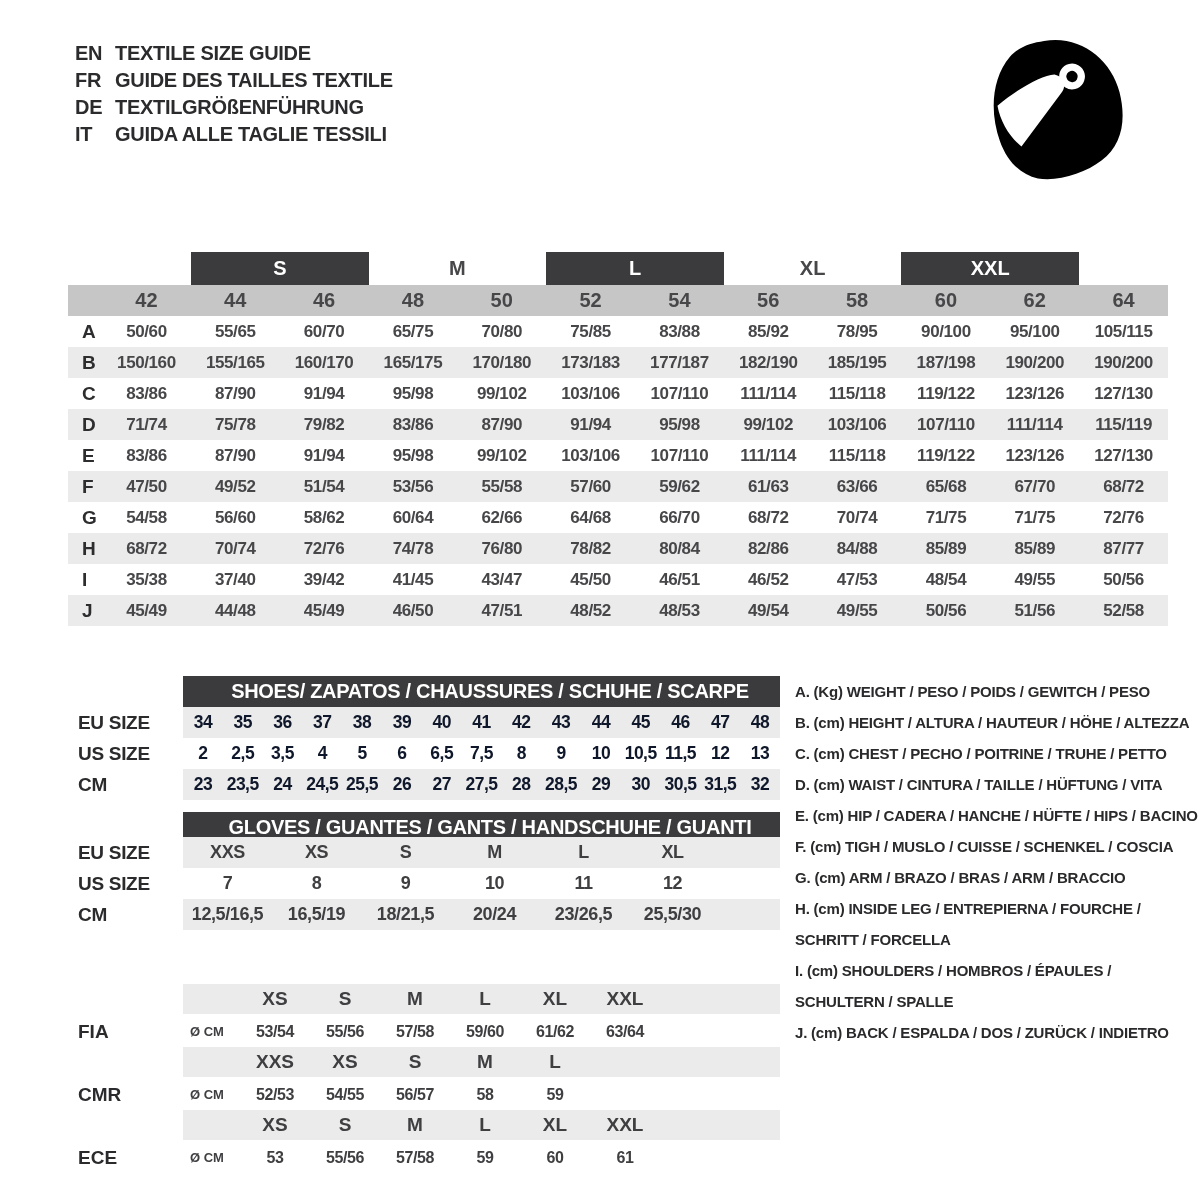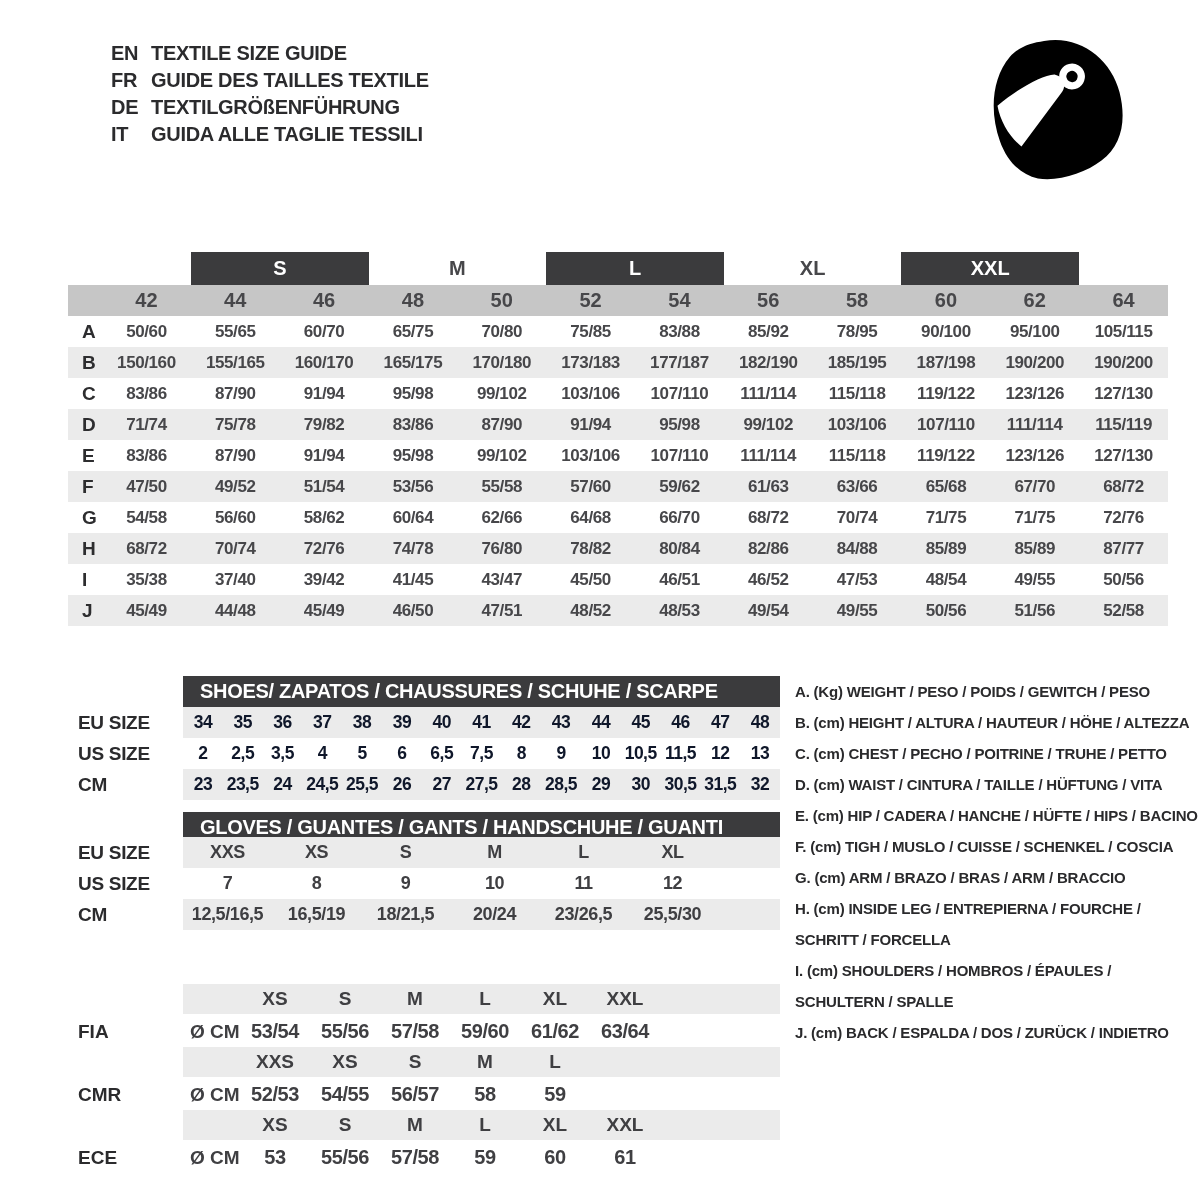--- a/index.html
+++ b/index.html
@@ -2,21 +2,21 @@
 <html><head>
 <meta charset="utf-8">
 <style>
   html,body{margin:0;padding:0;background:#fff;}
   .page{position:relative;width:1200px;height:1200px;background:#fff;overflow:hidden;
         font-family:"Liberation Sans",sans-serif;}
 
   
   .lang-block{position:absolute;left:75px;top:40px;}
   .lang-line{display:flex;height:27px;align-items:center;}
-  .lang-code{width:40px;font-size:20px;font-weight:bold;color:#2b2b2d;letter-spacing:-0.3px;margin-left:36px;}
+  .lang-code{width:40px;font-size:20px;font-weight:bold;color:#2b2b2d;letter-spacing:-0.3px;}
   .lang-title{font-size:20px;font-weight:bold;color:#2b2b2d;letter-spacing:-0.3px;}
 
   
   .helmet-icon{position:absolute;left:975px;top:28px;width:165px;height:168px;}
 
   
   .size-groups{position:absolute;left:191px;top:252px;width:888px;height:33px;
                display:grid;grid-template-columns:repeat(5,1fr);}
   .sg-cell{display:flex;}
   .sg-label{flex:1;display:flex;align-items:center;justify-content:center;
@@ -30,21 +30,21 @@
 
   .trows{position:absolute;left:68px;top:316px;width:1100px;}
   .trow{height:31px;display:grid;grid-template-columns:34px repeat(12,1fr);align-items:center;}
   .trow:nth-of-type(even){background:#ebebeb;}
   .tletter{padding-left:14px;font-size:19px;font-weight:bold;color:#2d2d2f;}
   .tcell{text-align:center;font-size:17px;font-weight:bold;color:#47474a;letter-spacing:-0.4px;}
 
   
   .bar{position:absolute;left:183px;width:597px;height:31px;background:#3b3b3d;color:#fff;
        font-size:20px;font-weight:bold;line-height:31px;padding-left:17px;box-sizing:border-box;
-       letter-spacing:-0.3px;}
+       letter-spacing:-0.3px;text-align:center;}
   .shoes-bar{top:676px;}
   .gloves-bar{top:812px;}
   .helmet-bar{top:950px;}
 
   .side-label{position:absolute;left:-105px;width:102px;font-size:19px;font-weight:bold;
               color:#2b2b2d;letter-spacing:-0.3px;}
 
   
   .shoes-rows{position:absolute;left:183px;top:707px;width:597px;}
   .srow{position:relative;height:31px;display:grid;grid-template-columns:repeat(15,1fr);align-items:center;}
@@ -58,22 +58,22 @@
   .gcell{text-align:center;font-size:18px;font-weight:bold;color:#3f3f42;letter-spacing:-0.4px;}
 
   
   .helmet-stds{position:absolute;left:183px;top:984px;width:597px;}
   .hstd{height:63px;}
   .hband{height:30px;background:#ebebeb;display:grid;grid-template-columns:repeat(6,70px);
          padding-left:57px;box-sizing:content-box;align-items:center;}
   .hsize{text-align:center;font-size:19px;font-weight:bold;color:#3f3f42;}
   .hrow{position:relative;height:35px;display:grid;grid-template-columns:57px repeat(6,70px);align-items:center;}
   .hname{position:absolute;left:-105px;width:102px;font-size:19px;font-weight:bold;color:#2b2b2d;}
-  .hunit{font-size:19px;font-weight:bold;color:#3f3f42;padding-left:7px;}
-  .hcell{text-align:center;font-size:20px;font-weight:bold;color:#3f3f42;letter-spacing:-0.4px;}
+  .hunit{font-size:13px;font-weight:bold;color:#3f3f42;padding-left:7px;}
+  .hcell{text-align:center;font-size:16px;font-weight:bold;color:#3f3f42;letter-spacing:-0.4px;}
 
   
   .legend{position:absolute;left:795px;top:676px;width:412px;}
   .legend-line{font-size:15px;font-weight:bold;color:#2a2a2c;line-height:31px;
                white-space:nowrap;letter-spacing:-0.2px;}
 </style>
 </head>
 <body>
 
 <div class="page">

